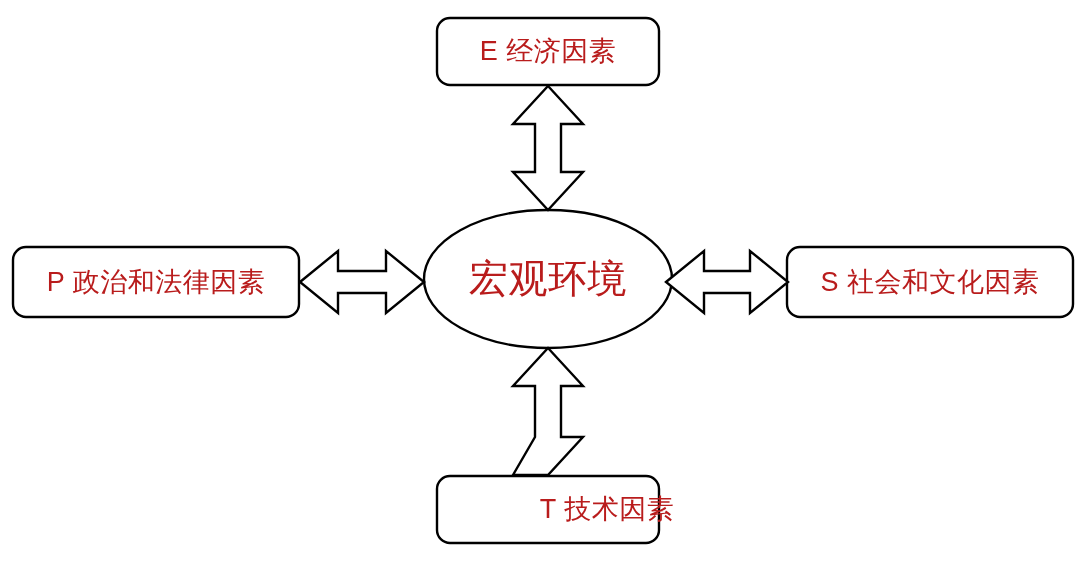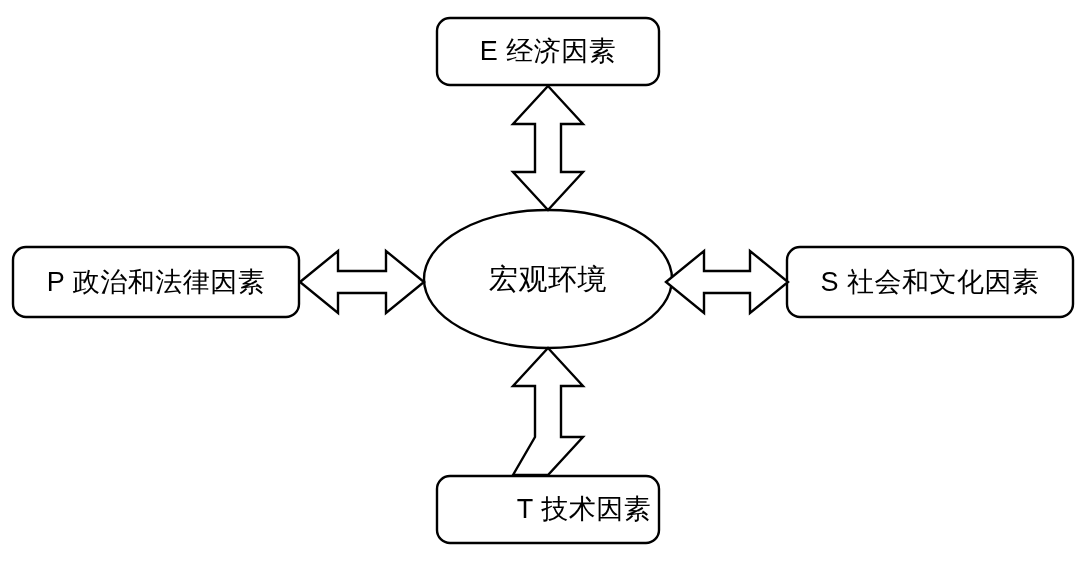--- a/index.html
+++ b/index.html
@@ -36,33 +36,33 @@
     fill: #ffffff;
     stroke: #000000;
     stroke-width: 2.4;
     stroke-linejoin: miter;
   }
   .node-label {
     position: absolute;
     display: flex;
     align-items: center;
     justify-content: center;
-    color: #000000;
+    color: #b91c1c;
     font-family: "Liberation Sans", "DejaVu Sans", sans-serif;
     font-size: 27px;
     line-height: 1.2;
     white-space: nowrap;
     letter-spacing: 0.5px;
     user-select: none;
   }
   #label-economic { left: 437px; top: 18px;  width: 222px; height: 67px; }
   #label-political { left: 13px;  top: 247px; width: 286px; height: 70px; }
   #label-social   { left: 787px; top: 247px; width: 286px; height: 70px; }
-  #label-technological { left: 437px; top: 476px; width: 222px; height: 67px; padding-left: 36px; }
-  #label-macro    { left: 424px; top: 210px; width: 248px; height: 138px; font-size: 29px; }
+  #label-technological { left: 460px; top: 476px; width: 222px; height: 67px; padding-left: 36px; }
+  #label-macro    { left: 424px; top: 210px; width: 248px; height: 138px; font-size: 39px; }
 </style>
 </head>
 <body>
 
 <div id="diagram-root">
 
   <svg id="diagram-svg" viewBox="0 0 1092 562" xmlns="http://www.w3.org/2000/svg">
 
     <rect class="node-shape" x="437" y="18" width="222" height="67" rx="13" ry="13"></rect>
 

